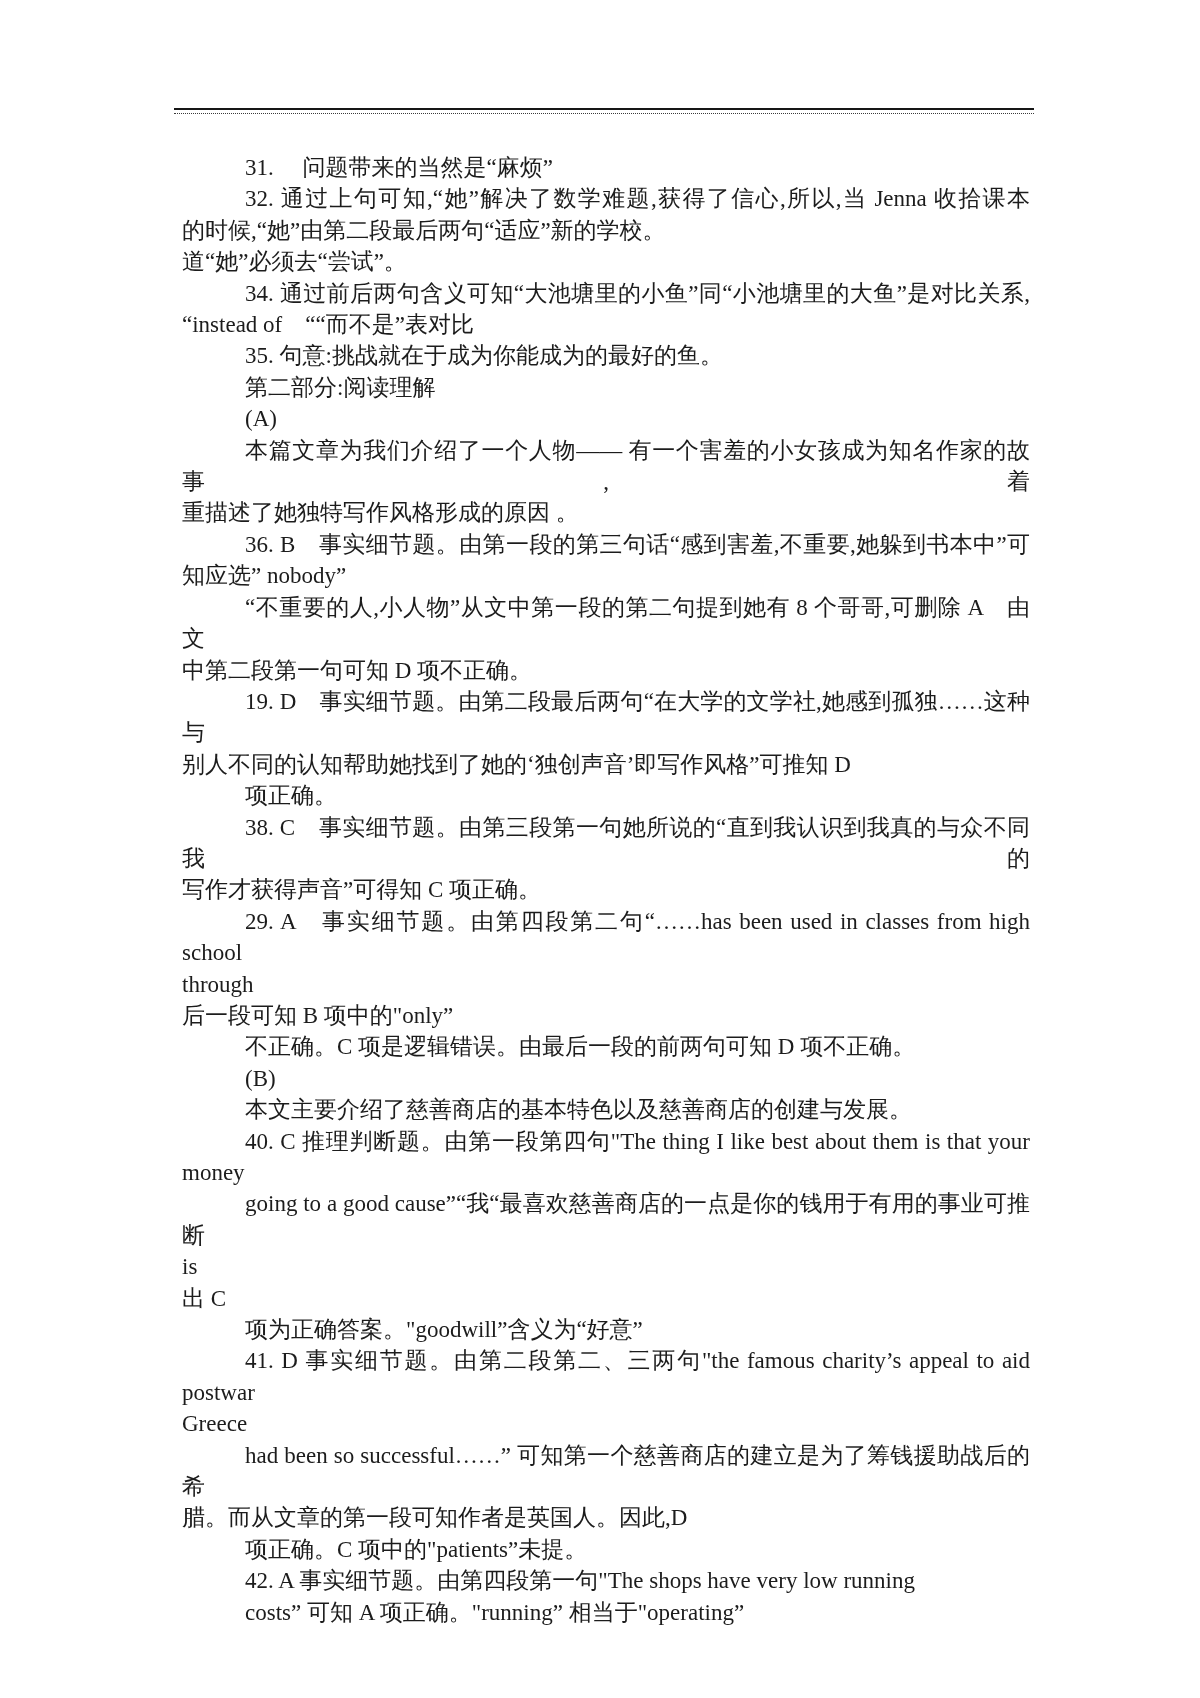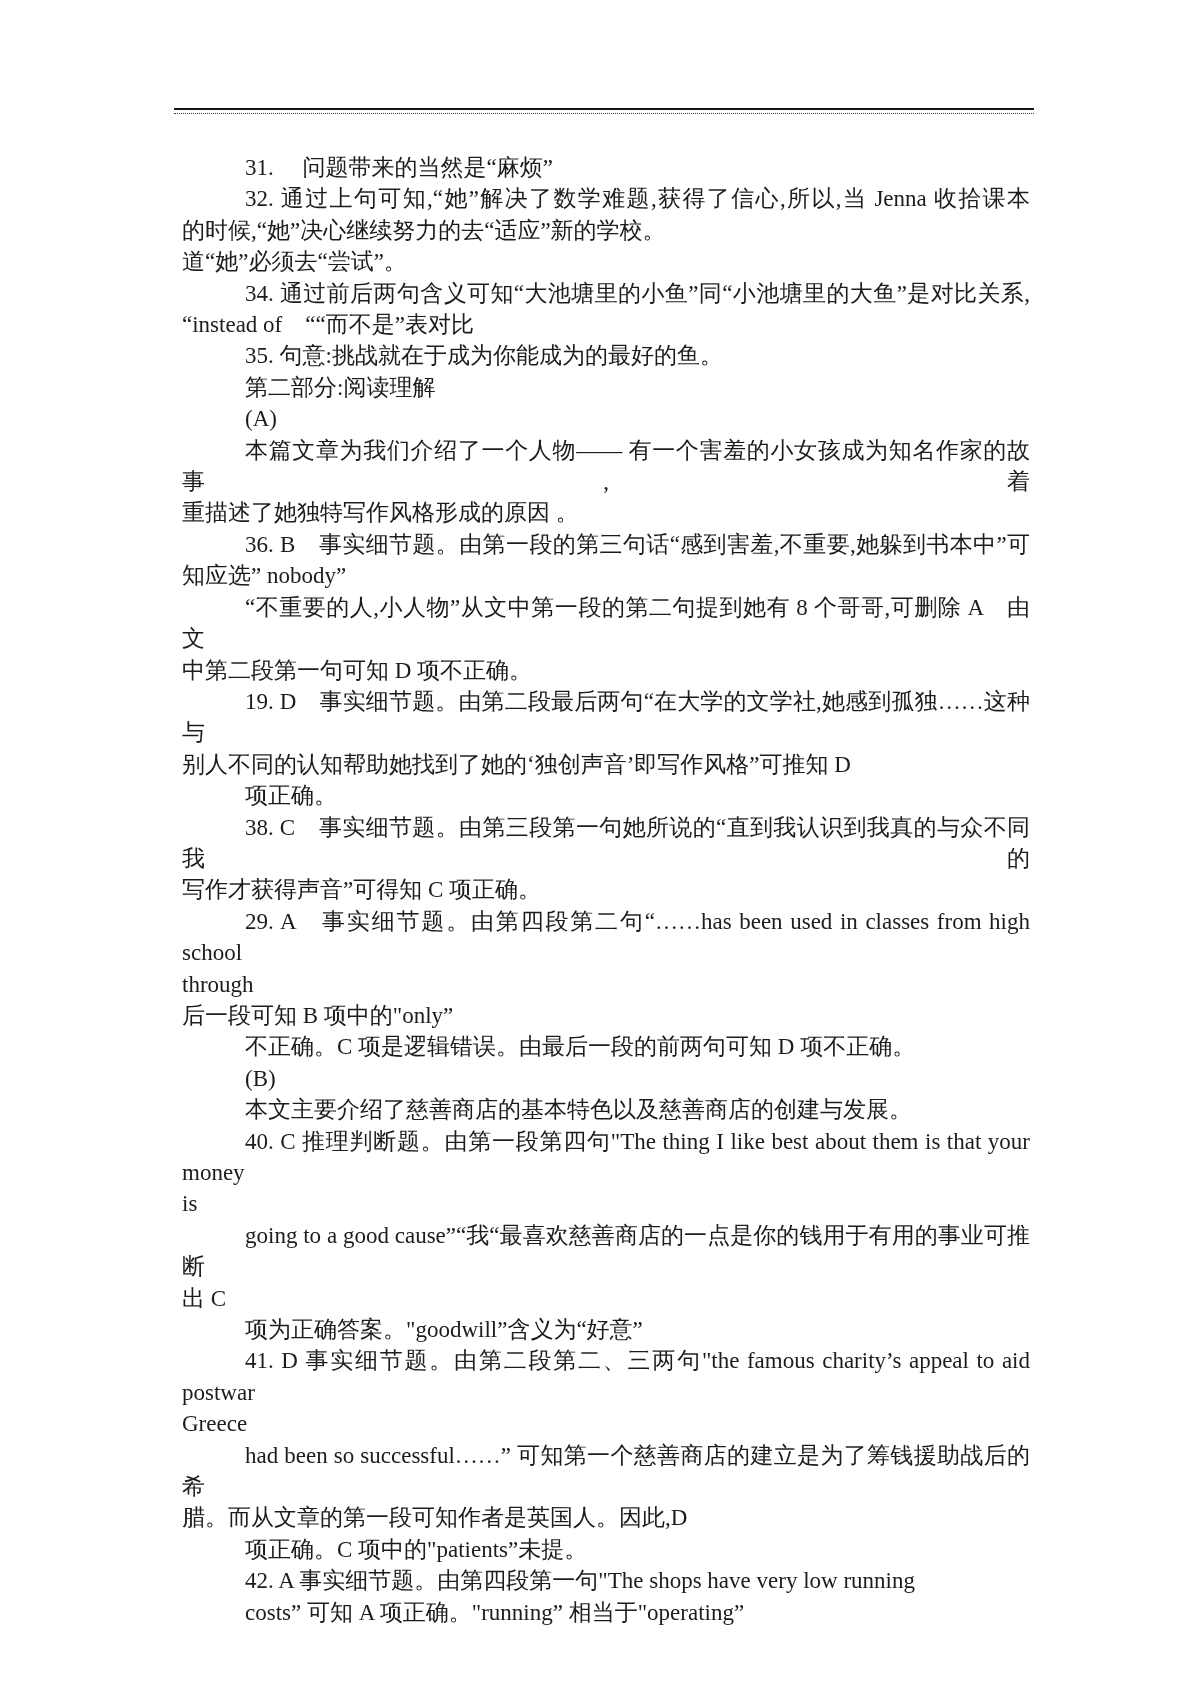--- a/index.html
+++ b/index.html
@@ -40,21 +40,21 @@
   }
 </style>
 </head>
 <body>
 
 <div class="page">
   <div class="rule"></div>
   <div class="content">
       <div class="line ind">31.　 问题带来的当然是“麻烦”</div>
       <div class="line ind just">32. 通过上句可知,“她”解决了数学难题,获得了信心,所以,当 Jenna 收拾课本</div>
-      <div class="line">的时候,“她”决心继续努力的去“适应”新的学校。</div>
+      <div class="line">的时候,“她”由第二段最后两句“适应”新的学校。</div>
       <div class="line">道“她”必须去“尝试”。</div>
       <div class="line ind just">34. 通过前后两句含义可知“大池塘里的小鱼”同“小池塘里的大鱼”是对比关系,</div>
       <div class="line">“instead of　““而不是”表对比</div>
       <div class="line ind">35. 句意:挑战就在于成为你能成为的最好的鱼。</div>
       <div class="line ind">第二部分:阅读理解</div>
       <div class="line ind">(A)</div>
       <div class="line ind just">本篇文章为我们介绍了一个人物—— 有一个害羞的小女孩成为知名作家的故事,着</div>
       <div class="line">重描述了她独特写作风格形成的原因 。</div>
       <div class="line ind just">36. B　事实细节题。由第一段的第三句话“感到害羞,不重要,她躲到书本中”可</div>
       <div class="line">知应选” nobody”</div>
@@ -65,22 +65,22 @@
       <div class="line ind">项正确。</div>
       <div class="line ind just">38. C　事实细节题。由第三段第一句她所说的“直到我认识到我真的与众不同我的</div>
       <div class="line">写作才获得声音”可得知 C 项正确。</div>
       <div class="line ind just">29. A　事实细节题。由第四段第二句“……has been used in classes from high school</div>
       <div class="line">through</div>
       <div class="line">后一段可知 B 项中的"only”</div>
       <div class="line ind">不正确。C 项是逻辑错误。由最后一段的前两句可知 D 项不正确。</div>
       <div class="line ind">(B)</div>
       <div class="line ind">本文主要介绍了慈善商店的基本特色以及慈善商店的创建与发展。</div>
       <div class="line ind just">40. C 推理判断题。由第一段第四句"The thing I like best about them is that your money</div>
+      <div class="line ind just">going to a good cause”“我“最喜欢慈善商店的一点是你的钱用于有用的事业可推断</div>
       <div class="line">is</div>
-      <div class="line ind just">going to a good cause”“我“最喜欢慈善商店的一点是你的钱用于有用的事业可推断</div>
       <div class="line">出 C</div>
       <div class="line ind">项为正确答案。"goodwill”含义为“好意”</div>
       <div class="line ind just">41. D 事实细节题。由第二段第二、三两句"the famous charity’s appeal to aid postwar</div>
       <div class="line">Greece</div>
       <div class="line ind just">had been so successful……” 可知第一个慈善商店的建立是为了筹钱援助战后的希</div>
       <div class="line">腊。而从文章的第一段可知作者是英国人。因此,D</div>
       <div class="line ind">项正确。C 项中的"patients”未提。</div>
       <div class="line ind">42. A 事实细节题。由第四段第一句"The shops have very low running</div>
       <div class="line ind">costs” 可知 A 项正确。"running” 相当于"operating”</div>
     </div>

